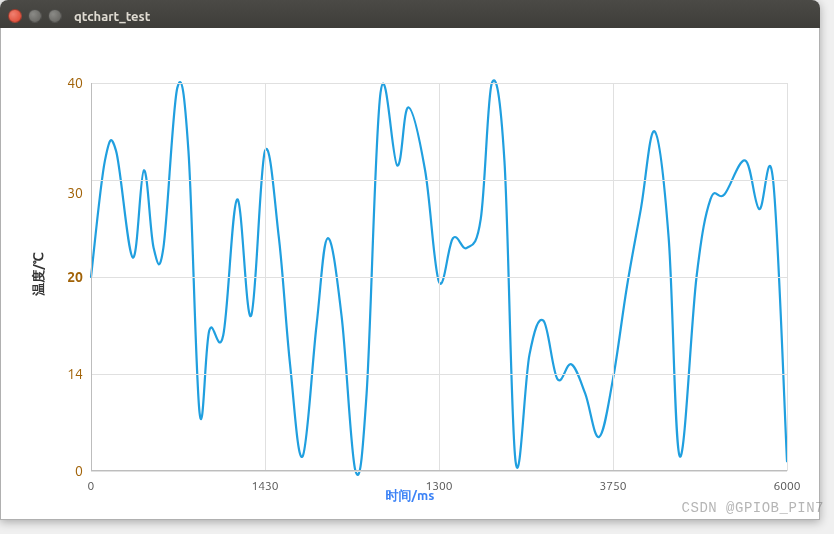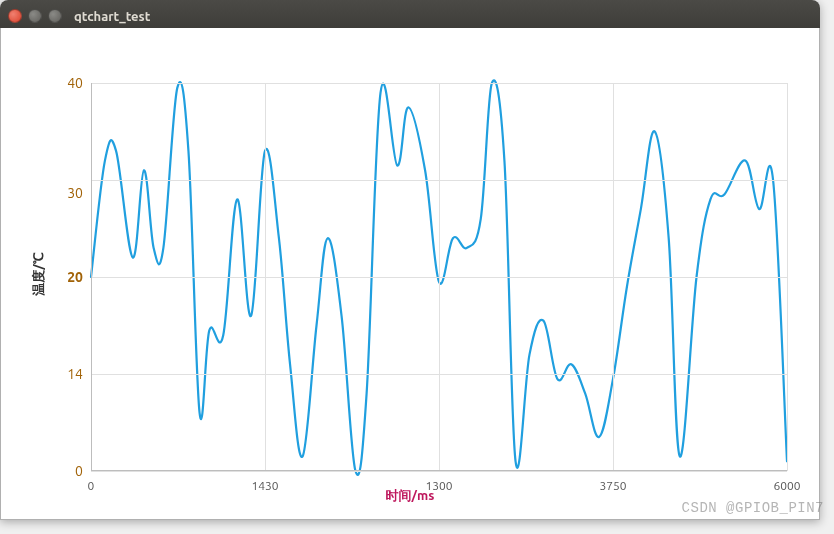--- a/index.html
+++ b/index.html
@@ -103,21 +103,21 @@
       color: #333;
       white-space: nowrap;
     }
     .x-label {
       position: absolute;
       bottom: 14px;
       left: 50%;
       transform: translateX(-50%);
       font-size: 13px;
       font-weight: bold;
-      color: #be185d;
+      color: #3b82f6;
     }
     .spline-svg {
       position: absolute;
       left: 0;
       top: 0;
       width: 100%;
       height: 100%;
       overflow: visible;
     }
     .watermark {

